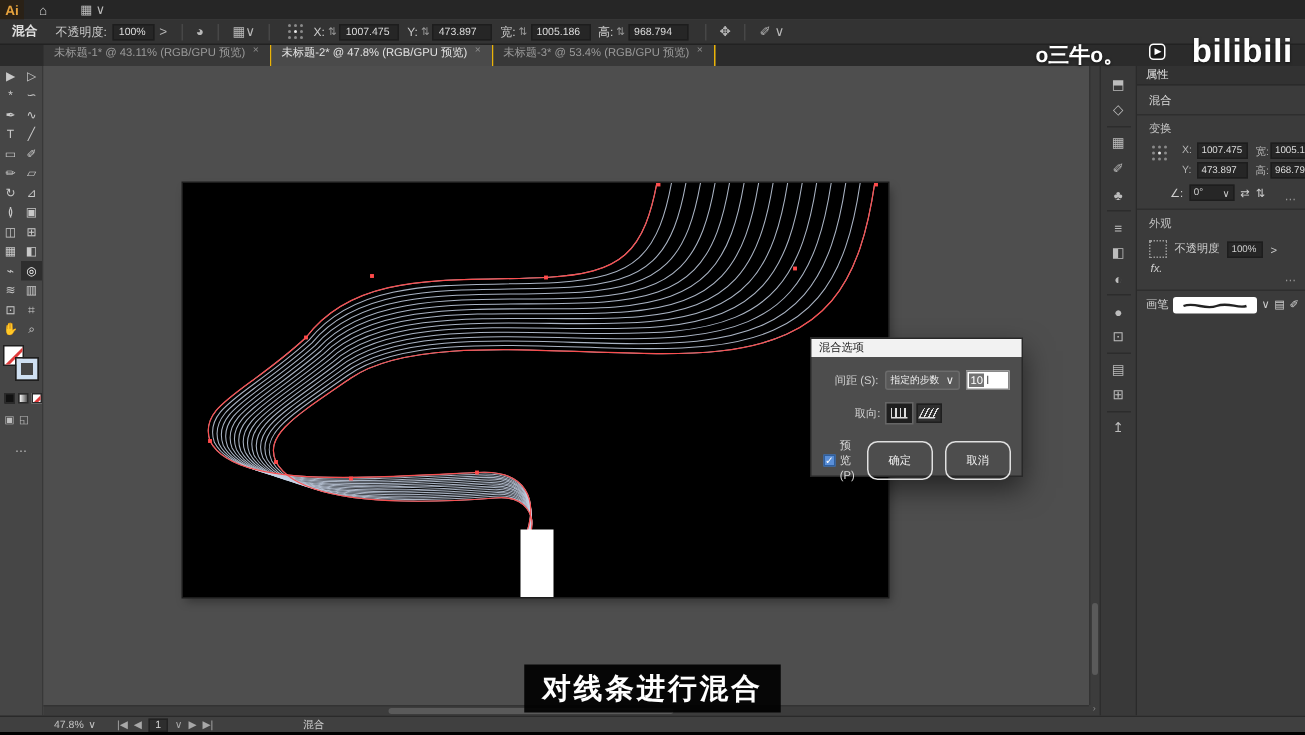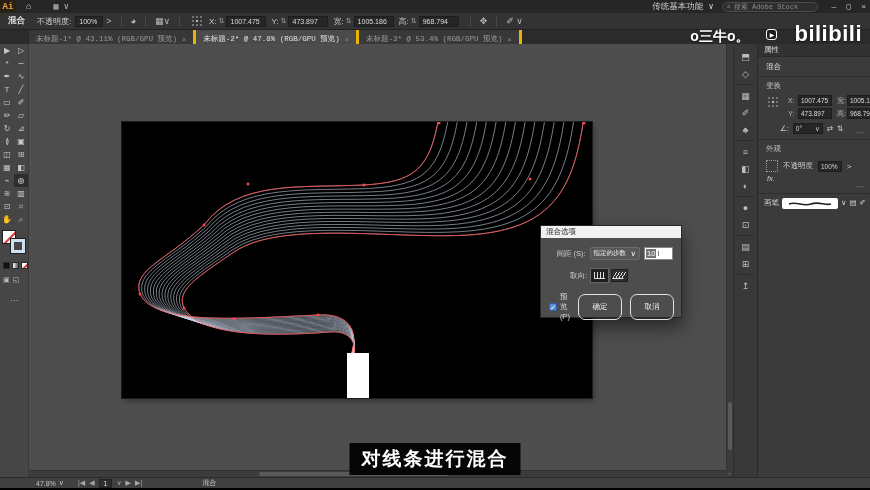--- a/index.html
+++ b/index.html
@@ -2,21 +2,21 @@
 <html><head>
 <meta charset="utf-8">
 <style>
   * { margin:0; padding:0; box-sizing:border-box; }
   html,body { width:870px; height:490px; background:#000; overflow:hidden;
               font-family:"Liberation Sans","DejaVu Sans",sans-serif; }
   .app { position:absolute; top:0; left:0; width:870px; height:488px; background:#4e4e4e; }
 
   
   .menubar { position:absolute; top:0; left:0; width:870px; height:13px; background:#262626;
-             display:flex; align-items:center; color:#d6d6d6; font-size:8.5px;font-family:Liberation Mono, monospace; }
+             display:flex; align-items:center; color:#d6d6d6; font-size:8.5px; }
   .ai-logo { width:16px; height:13px; background:#2a2116; color:#e8a33d; font-weight:bold;
              font-size:9px; display:flex; align-items:center; justify-content:center; }
   .home-ic { margin:0 8px 0 10px; font-size:9px; color:#cfcfcf; }
   .menus { display:flex; gap:11px; margin-left:6px; }
   .menus span { cursor:default; }
   .layout-ic { margin-left:14px; color:#bbb; }
   .mb-right { margin-left:auto; display:flex; align-items:center; gap:8px; padding-right:4px; }
   .workspace { color:#cfcfcf; }
   .searchbox { width:96px; height:10px; border:1px solid #4a4a4a; border-radius:5px; background:#2e2e2e;
                display:flex; align-items:center; gap:3px; padding:0 4px; color:#8a8a8a; font-size:7px; }
@@ -33,22 +33,22 @@
   .refpoint { display:grid; grid-template-columns:repeat(3,3px); grid-template-rows:repeat(3,3px);
               gap:1px; margin:0 6px; }
   .refpoint i { width:2px; height:2px; background:#8a8a8a; border-radius:50%; }
   .refpoint i.c { background:#e8e8e8; }
   .cb-field { display:flex; align-items:center; gap:2px; margin-right:5px; }
   .stepper { font-size:7px; color:#999; }
 
   
   .tabbar { position:absolute; top:30px; left:0; width:870px; height:14px; background:#2b2b2b;
             display:flex; align-items:flex-end; padding-left:29px; }
-  .tab { height:14px; display:flex; align-items:flex-end; gap:5px; padding:0 7px; font-size:7.5px;
-         background:#383838; color:#9a9a9a; border-right:3px solid #eab308; white-space:nowrap;font-family:Liberation Mono, monospace; }
+  .tab { height:14px; display:flex; align-items:flex-start; gap:5px; padding:0 7px; font-size:7.5px;
+         background:#383838; color:#9a9a9a; border-right:1px solid #eab308; white-space:nowrap; }
   .tab.active { background:#4a4a4a; color:#e3e3e3; }
   .tab .x { font-size:7px; color:#8d8d8d; }
 
   
   .toolbar { position:absolute; top:44px; left:0; width:29px; height:433px; background:#464646;
              border-right:1px solid #383838; }
   .tools { display:grid; grid-template-columns:14px 14px; }
   .tool { height:13px; display:flex; align-items:center; justify-content:center; font-size:8px; color:#c9c9c9; }
   .tool.active { background:#2e2e2e; color:#fff; }
   .fillstroke { position:absolute; top:186px; left:2px; width:25px; height:26px; }
@@ -178,32 +178,20 @@
 </style>
 </head>
 <body>
 
 <div class="app">
 
   <div class="menubar">
     <div class="ai-logo">Ai</div>
     <span class="home-ic">⌂</span>
     <span class="layout-ic"><span>▦</span> <span>∨</span></span>
-    <div class="mb-right">
-      <span class="workspace"><span>传统基本功能</span> <span>∨</span></span>
-      <div class="searchbox">
-        <span>⌕</span>
-        <span>搜索 Adobe Stock</span>
-      </div>
-      <div class="winctl">
-        <span>—</span>
-        <span>▢</span>
-        <span>×</span>
-      </div>
-    </div>
   </div>
 
   <div class="controlbar">
     <span class="sel-type">混合</span>
     <span>不透明度:</span>
     <div class="field-box" style="margin-left:4px;">
         <span>100%</span>
       </div>
     <span class="cb-ic">&gt;</span>
     <div class="cb-sep"></div>

